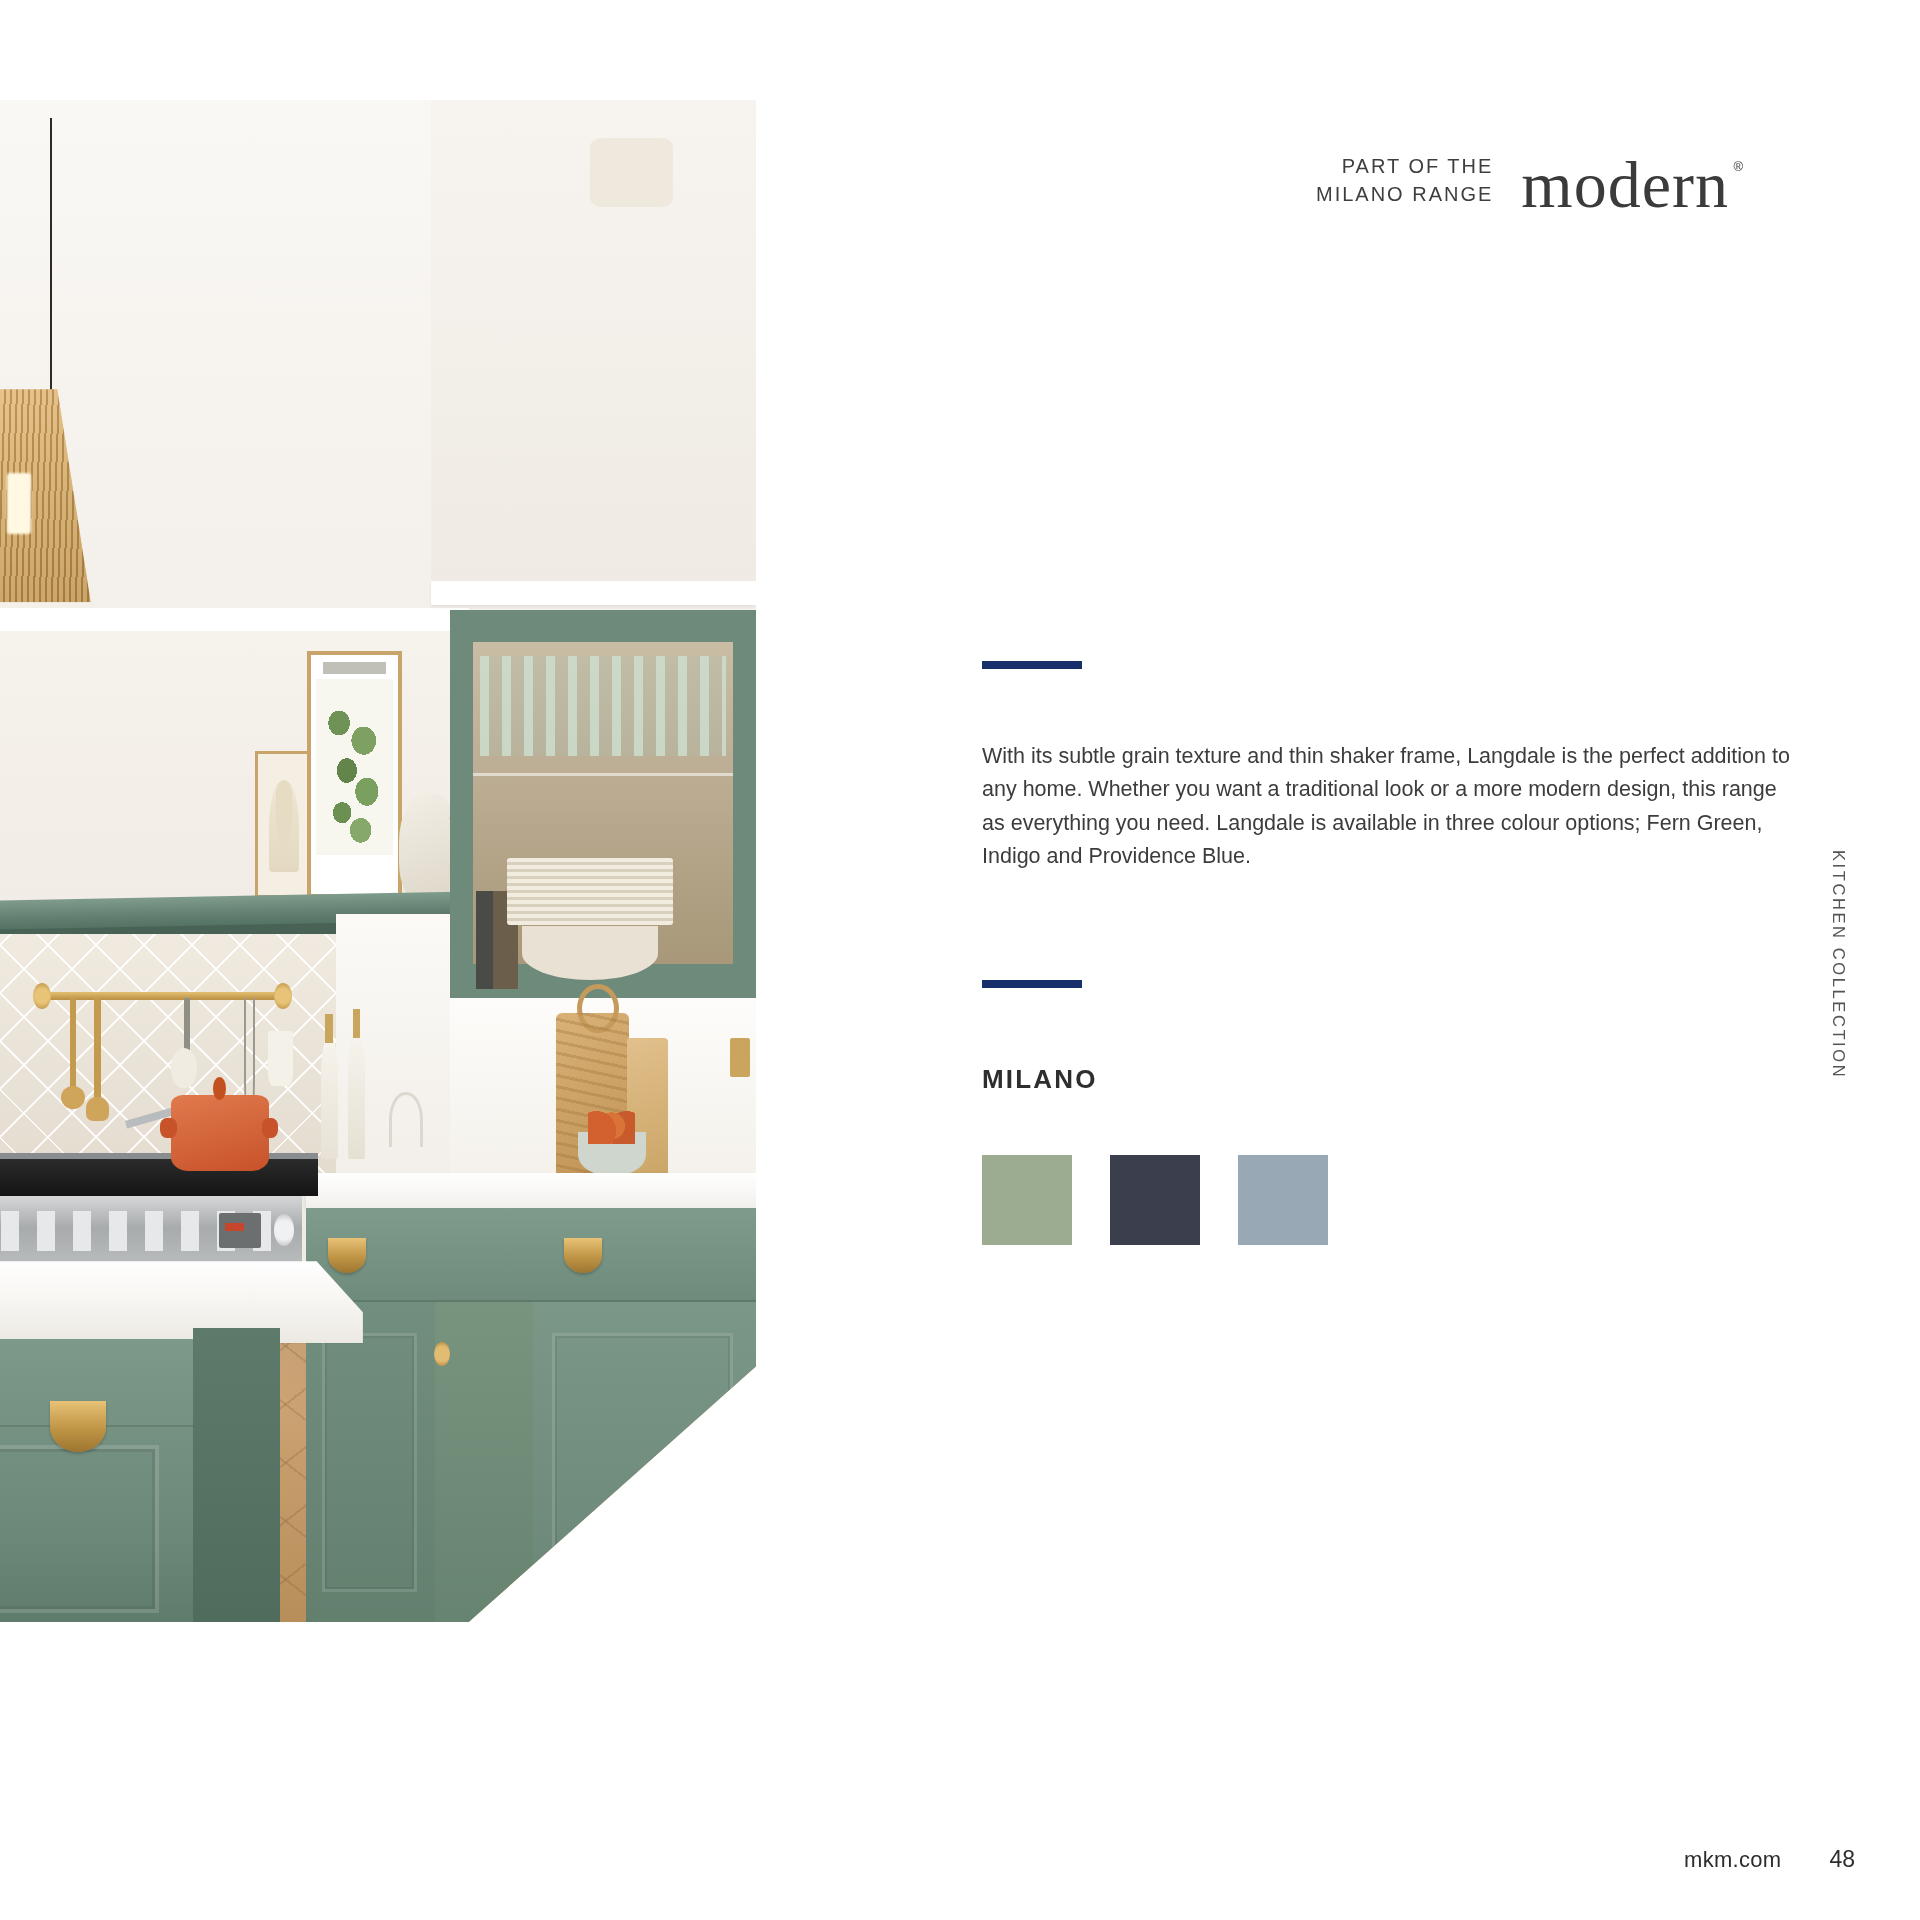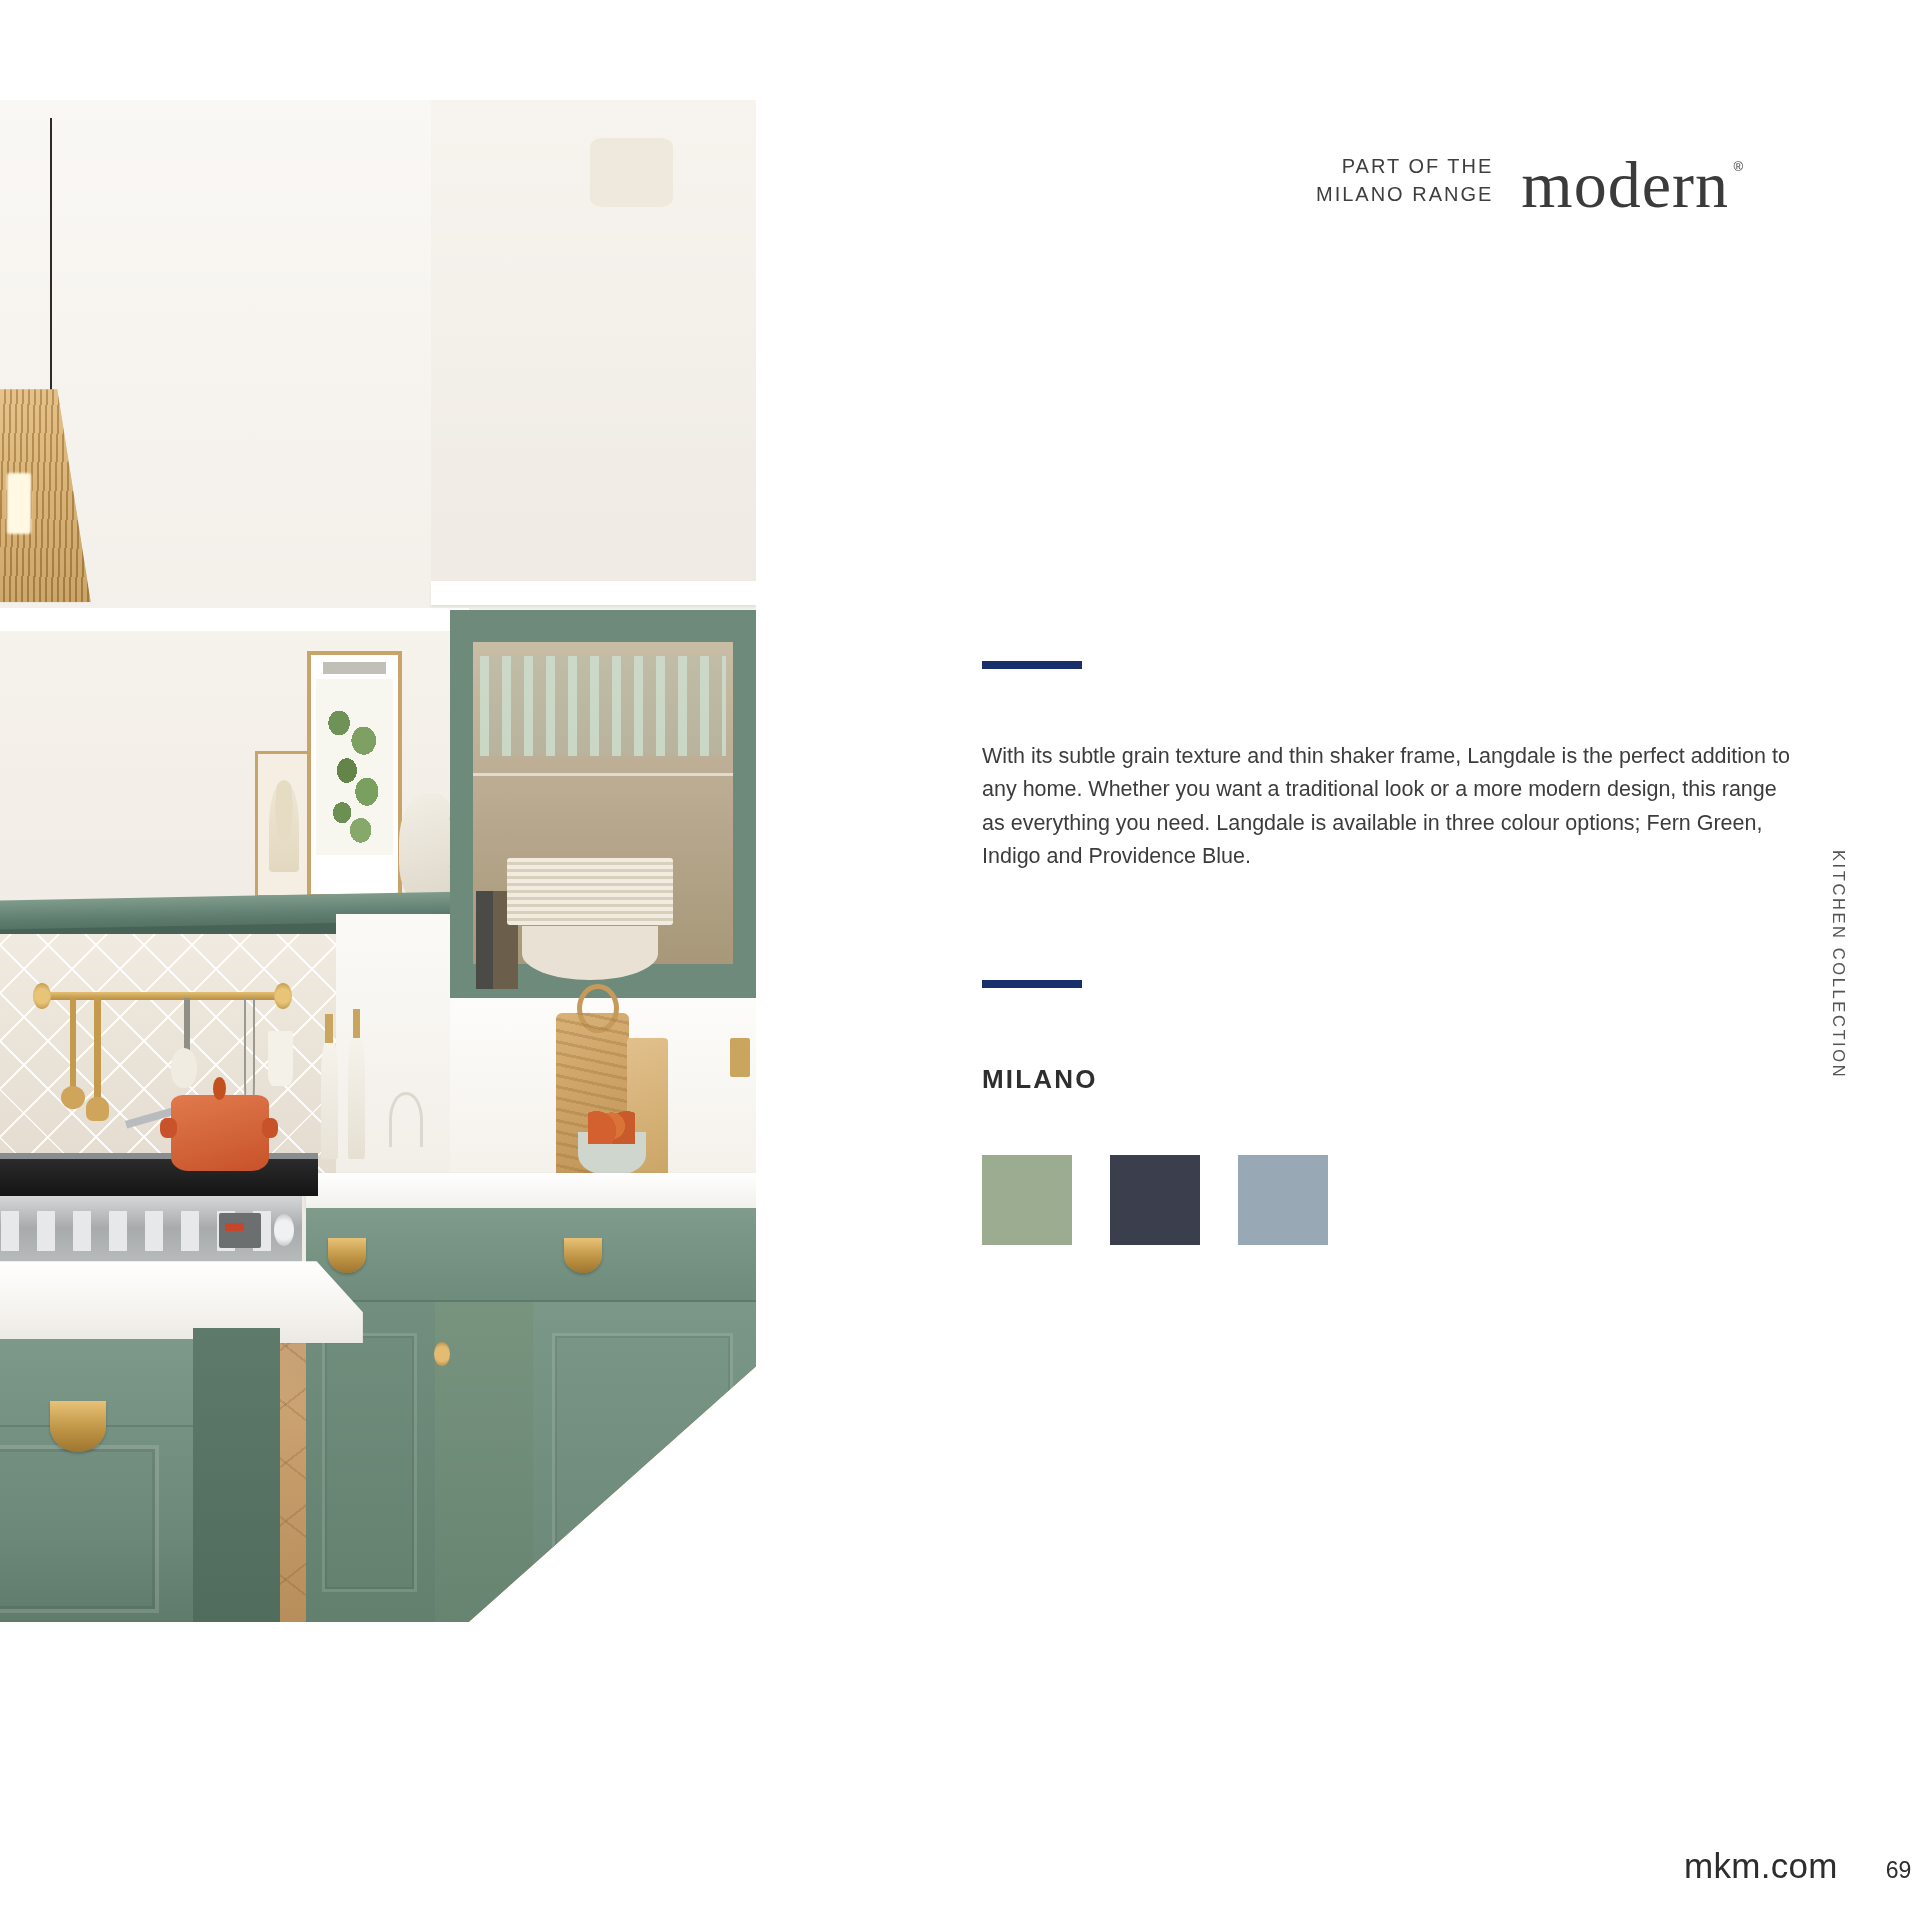--- a/index.html
+++ b/index.html
@@ -240,21 +240,21 @@
   .swatch { width:90px; height:90px; }
 
   #side-label {
     position:absolute; left:1848px; top:850px;
     font-size:16.5px; letter-spacing:2.6px; color:#555; font-weight:400;
     transform: rotate(90deg); transform-origin: left top;
     white-space:nowrap;
   }
 
   #footer { position:absolute; left:1684px; top:1846px; display:flex; align-items:baseline; gap:48px; }
-  #footer-site { font-size:35px; color:#2d2d2d; font-weight:400; letter-spacing:.3px; }
+  #footer-site { font-size:22px; color:#2d2d2d; font-weight:400; letter-spacing:.3px; }
   #footer-page { font-size:23px; color:#2d2d2d; font-weight:400; }
 </style>
 </head>
 <body>
 
 <div id="page">
 
   <div id="photo-wrap">
     <div id="photo">
       <div class="wall-top"></div>
@@ -365,16 +365,16 @@
   <div id="swatches">
     <div class="swatch" title="Fern Green" style="background: rgb(156, 172, 144);"></div>
     <div class="swatch" title="Indigo" style="background: rgb(59, 62, 76);"></div>
     <div class="swatch" title="Providence Blue" style="background: rgb(152, 169, 181);"></div>
   </div>
 
   <div id="side-label">KITCHEN COLLECTION</div>
 
   <div id="footer">
     <span id="footer-site">mkm.com</span>
-    <span id="footer-page">69</span>
+    <span id="footer-page">48</span>
   </div>
 
 </div>
 
 </body></html>

